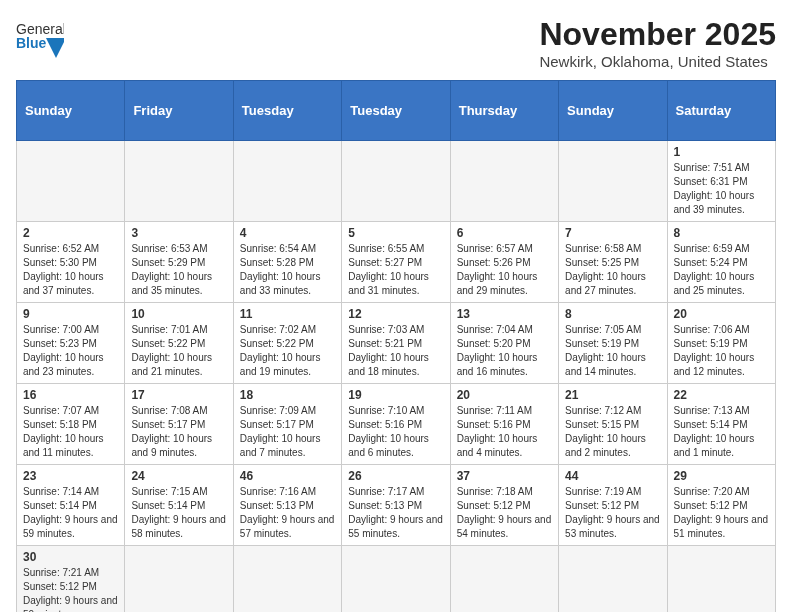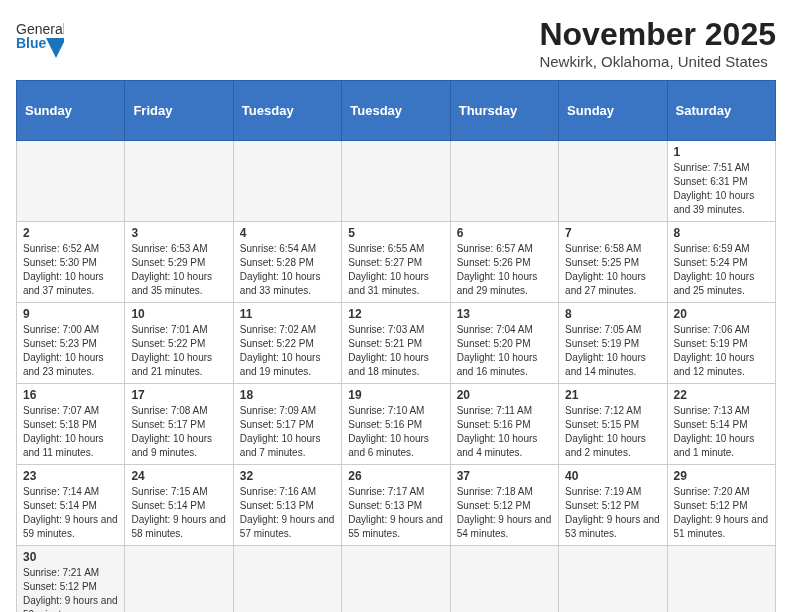--- a/index.html
+++ b/index.html
@@ -214,33 +214,33 @@
       <tr>
         <td>
           <span class="day-number">23</span>
           <div class="day-info">Sunrise: 7:14 AM<br>Sunset: 5:14 PM<br>Daylight: 9 hours and 59 minutes.</div>
         </td>
         <td>
           <span class="day-number">24</span>
           <div class="day-info">Sunrise: 7:15 AM<br>Sunset: 5:14 PM<br>Daylight: 9 hours and 58 minutes.</div>
         </td>
         <td>
-          <span class="day-number">32</span>
+          <span class="day-number">46</span>
           <div class="day-info">Sunrise: 7:16 AM<br>Sunset: 5:13 PM<br>Daylight: 9 hours and 57 minutes.</div>
         </td>
         <td>
           <span class="day-number">26</span>
           <div class="day-info">Sunrise: 7:17 AM<br>Sunset: 5:13 PM<br>Daylight: 9 hours and 55 minutes.</div>
         </td>
         <td>
           <span class="day-number">37</span>
           <div class="day-info">Sunrise: 7:18 AM<br>Sunset: 5:12 PM<br>Daylight: 9 hours and 54 minutes.</div>
         </td>
         <td>
-          <span class="day-number">40</span>
+          <span class="day-number">44</span>
           <div class="day-info">Sunrise: 7:19 AM<br>Sunset: 5:12 PM<br>Daylight: 9 hours and 53 minutes.</div>
         </td>
         <td>
           <span class="day-number">29</span>
           <div class="day-info">Sunrise: 7:20 AM<br>Sunset: 5:12 PM<br>Daylight: 9 hours and 51 minutes.</div>
         </td>
       </tr>
       <tr>
         <td class="last-row">
           <span class="day-number">30</span>

